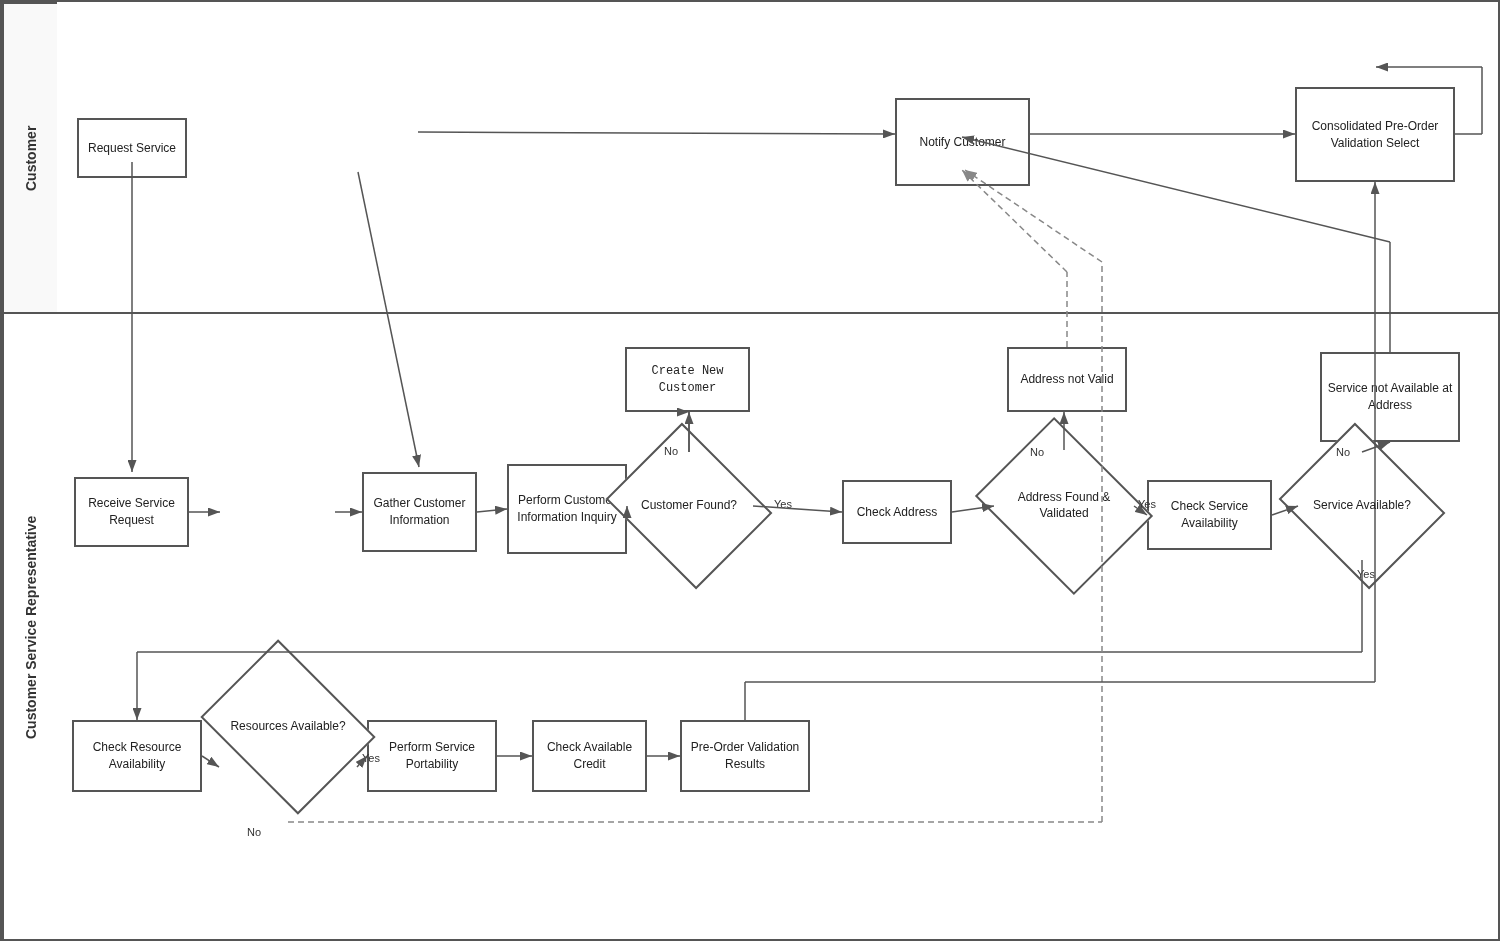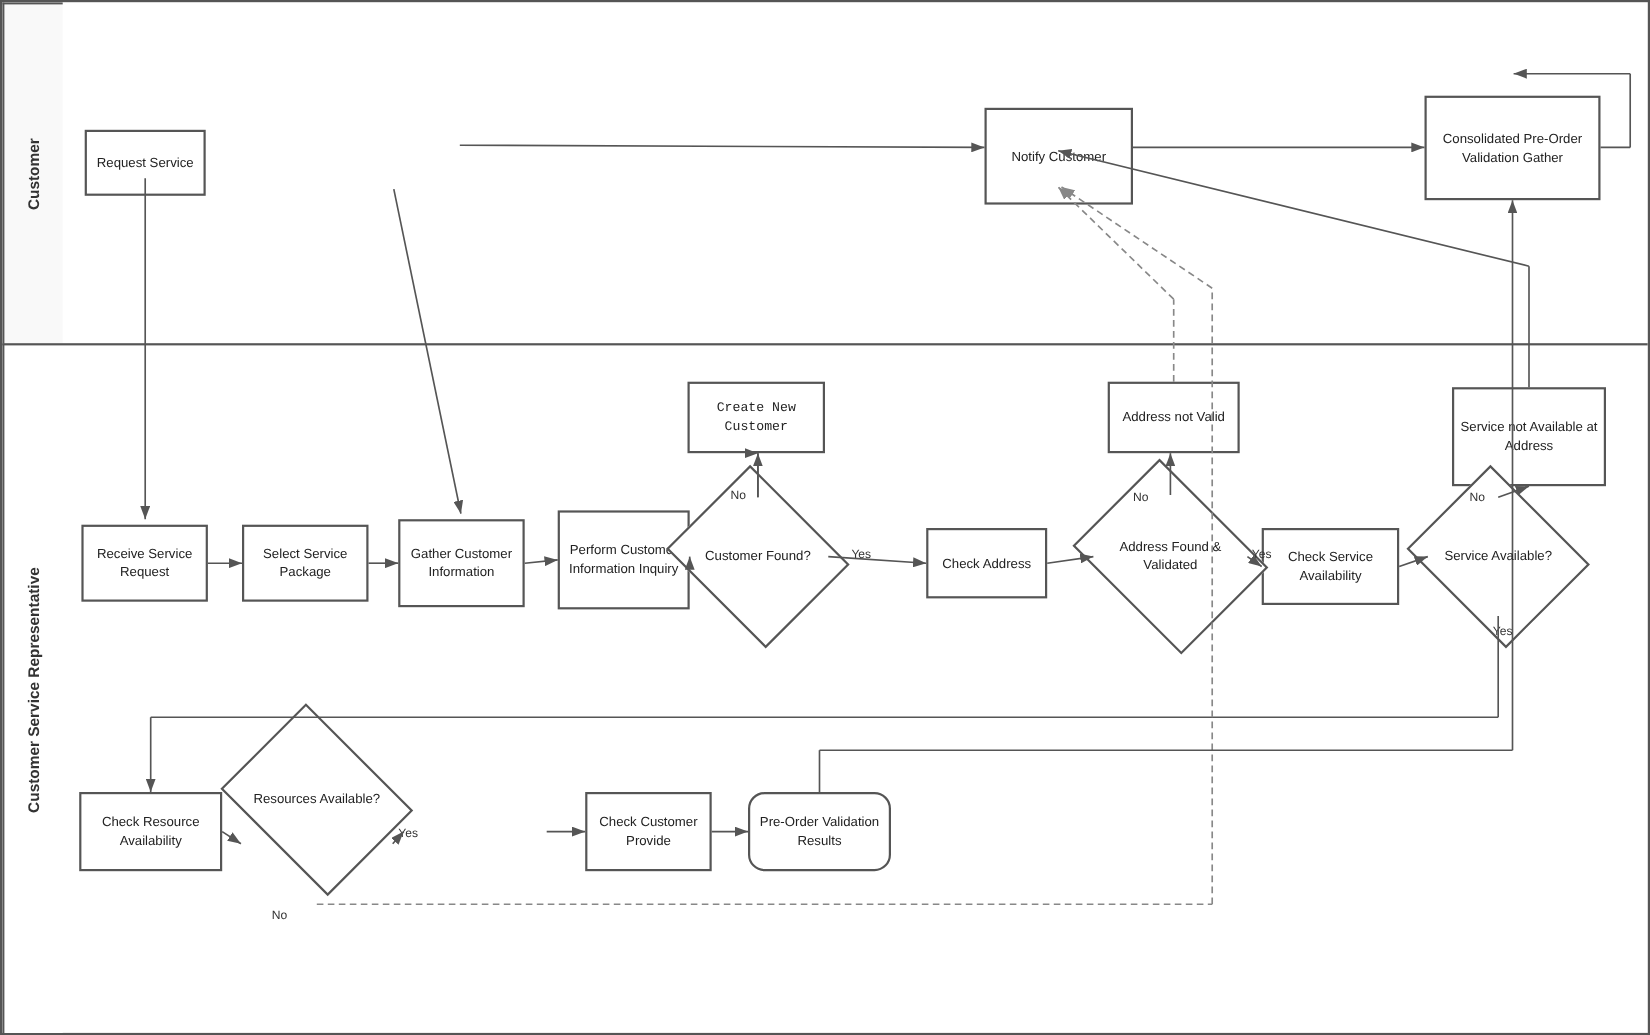--- a/index.html
+++ b/index.html
@@ -126,30 +126,27 @@
   <div class="box" style="left:75px; top:116px; width:110px; height:60px;">
     <span>Request Service</span>
   </div>
 
 
   <div class="box" style="left:893px; top:96px; width:135px; height:88px;">
     <span>Notify Customer</span>
   </div>
 
   <div class="box" style="left:1293px; top:85px; width:160px; height:95px;">
-    <span>Consolidated Pre-Order Validation Gather</span>
+    <span>Consolidated Pre-Order Validation Select</span>
   </div>
 
   <div class="box" style="left:72px; top:475px; width:115px; height:70px;">
     <span>Receive Service Request</span>
   </div>
 
-  <div class="box" style="left:218px; top:475px; width:115px; height:70px;">
-    <span>Select Service Package</span>
-  </div>
 
   <div class="box" style="left:360px; top:470px; width:115px; height:80px;">
     <span>Gather Customer Information</span>
   </div>
 
   <div class="box" style="left:505px; top:462px; width:120px; height:90px;">
     <span>Perform Customer Information Inquiry</span>
   </div>
 
   <div class="box" style="left:623px; top:345px; width:125px; height:65px;font-family:Liberation Mono, monospace;">
@@ -169,26 +166,29 @@
   </div>
 
   <div class="box" style="left:1318px; top:350px; width:140px; height:90px;">
     <span>Service not Available at Address</span>
   </div>
 
   <div class="box" style="left:70px; top:718px; width:130px; height:72px;">
     <span>Check Resource Availability</span>
   </div>
 
+  <div class="box" style="left:365px; top:718px; width:130px; height:72px;">
+    <span>Perform Service Portability</span>
+  </div>
 
   <div class="box" style="left:530px; top:718px; width:115px; height:72px;">
-    <span>Check Customer Provide</span>
-  </div>
-
-  <div class="box" style="left:678px; top:718px; width:130px; height:72px;border-radius:15px;">
+    <span>Check Available Credit</span>
+  </div>
+
+  <div class="box" style="left:678px; top:718px; width:130px; height:72px;">
     <span>Pre-Order Validation Results</span>
   </div>
 
   <div class="diamond-wrapper" style="position:absolute; left:992px; top:448px; width:140px; height:112px;">
     <div class="diamond"></div>
     <span class="diamond-text">Address Found &amp; Validated</span>
   </div>
 
   <div class="diamond-wrapper" style="position:absolute; left:623px; top:450px; width:128px; height:108px;">
     <div class="diamond"></div>

